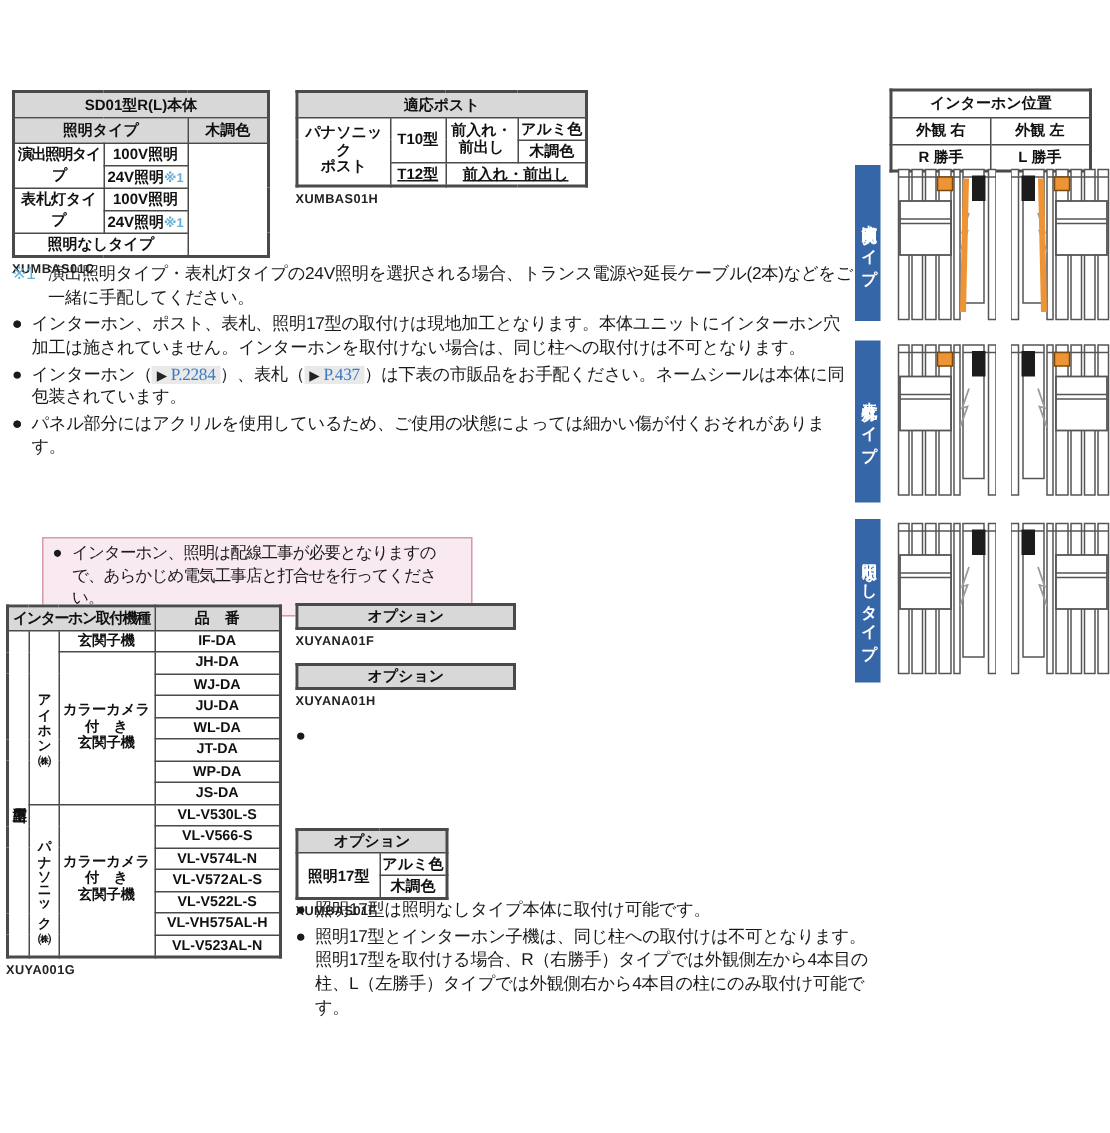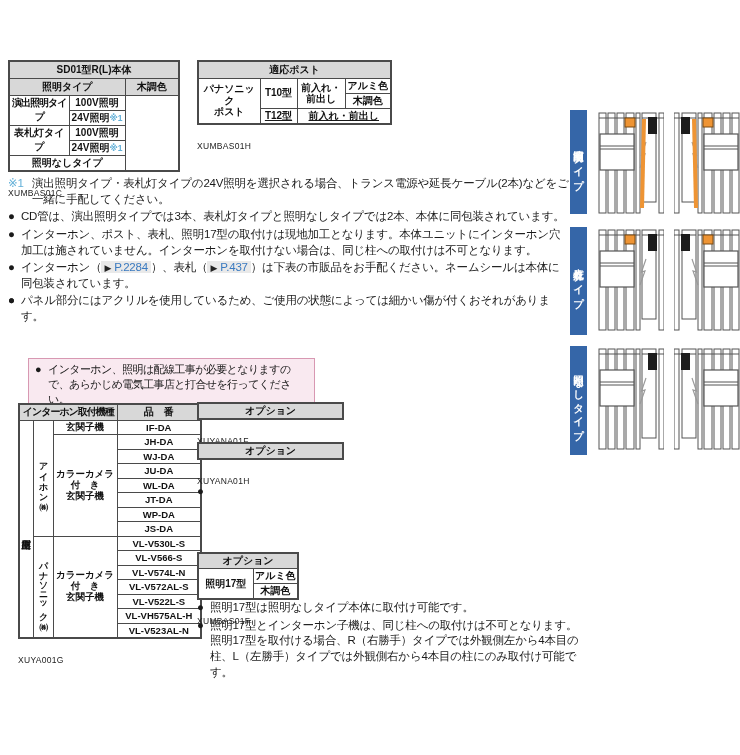--- a/index.html
+++ b/index.html
@@ -6,21 +6,21 @@
   html,body { background:#fff; }
   body { font-family:"Liberation Sans","DejaVu Sans",sans-serif; color:#1a1a1a; }
   #page { position:relative; width:740px; height:755px; background:#fff; overflow:hidden; }
   .abs { position:absolute; }
 
   table.ctbl { border-collapse:collapse; table-layout:fixed; border:2px solid #4a4a4a; background:#fff; }
   .ctbl th, .ctbl td { border:1px solid #4a4a4a; font-size:10px; font-weight:bold; text-align:center;
                        vertical-align:middle; padding:0 1px; color:#111; overflow:hidden; }
   .ctbl th { background:#d8d8d8; }
   .whead th { background:#fff; }
-  .code { font-size:8.5px; color:#222; margin-top:16px; letter-spacing:.3px; font-weight:normal; }
+  .code { font-size:8.5px; color:#222; margin-top:2px; letter-spacing:.3px; font-weight:bold; }
   .pre { white-space:pre-line; line-height:1.15; }
   .vert { writing-mode:vertical-rl; text-orientation:upright; display:inline-block; line-height:1.05; }
 
   .sd01 tr { height:13px; }
   .sd01 tr:nth-child(1), .sd01 tr:nth-child(2) { height:17px; }
   .sd01 tr:nth-child(7) { height:16px; }
   .mark { color:#62b0d8; font-size:8.5px; }
 
   .ptbl tr:nth-child(1) { height:17px; }
   .ptbl tr { height:13px; }
@@ -38,21 +38,21 @@
   .otbl3 tr.b { height:13px; }
 
   .notes { width:562px; }
   .note { position:relative; padding-left:13px; font-size:11.5px; line-height:1.36; color:#1a1a1a;
           margin-bottom:2px; letter-spacing:-0.2px; }
   .note > .marker { position:absolute; left:0; top:0; }
   .note.ref { padding-left:24px; }
   .note.ref > .marker { color:#62b0d8; }
   .nbody { white-space:pre-line; }
 
-  .plink { background:#e9e9e9; padding:0 3px; white-space:nowrap; }
+  .plink { background:#e9e9e9; padding:0 3px; white-space:nowrap;font-family:Liberation Serif, serif; }
   .plink .arrow { color:#222; font-size:9px; }
   .plink .ptxt { color:#3a7ac0; }
 
   .warn { background:#f9e9f0; border:1px solid #d898b2; padding:3px 6px; width:287px; }
   .warn .note { margin:0; font-size:11px; letter-spacing:-0.6px; }
 
   .banner { position:absolute; left:570px; width:17px; background:#3566a8; color:#fff;
             display:flex; align-items:center; justify-content:center; }
   .banner .vert { font-size:10.5px; font-weight:bold; color:#fff; letter-spacing:1px; }
 </style>
@@ -124,29 +124,49 @@
           </tr>
       <tr>
         <td>T12型</td>
         <td colspan="2">前入れ・前出し</td>
       </tr>
     </tbody>
       </table>
     <div class="code">XUMBAS01H</div>
   </div>
 
+  <div class="abs" style="left:593px;top:59px;">
+    <table class="ctbl postbl whead" style="width:133px">
+      <colgroup>
+          <col style="width:66px">
+          <col style="width:67px">
+        </colgroup>
+      <tbody>
+          <tr>
+            <th colspan="2">インターホン位置</th>
+          </tr>
+      <tr>
+        <td>外観 右</td>
+        <td>外観 左</td>
+      </tr>
+      <tr>
+        <td>R 勝手</td>
+        <td>L 勝手</td>
+      </tr>
+    </tbody>
+      </table>
+  </div>
 
   <div class="abs notes" style="left:8px;top:176px;">
     <div class="note ref">
       <span class="marker">※1</span>
       <span class="nbody">演出照明タイプ・表札灯タイプの24V照明を選択される場合、トランス電源や延長ケーブル(2本)などをご一緒に手配してください。</span>
     </div>
     <div class="note">
       <span class="marker">●</span>
-      <span class="nbody">CD管は、演出照明タイプでは3本、表札灯タイプと照明なしタイプでは2本、本体に同包装されています。</span>
     </div>
     <div class="note">
       <span class="marker">●</span>
       <span class="nbody">インターホン、ポスト、表札、照明17型の取付けは現地加工となります。本体ユニットにインターホン穴加工は施されていません。インターホンを取付けない場合は、同じ柱への取付けは不可となります。</span>
     </div>
     <div class="note">
       <span class="marker">●</span>
       <span>インターホン（</span><span class="plink"><span class="arrow">▶</span> <span class="ptxt">P.2284</span></span><span>）、表札（</span><span class="plink"><span class="arrow">▶</span> <span class="ptxt">P.437</span></span><span>）は下表の市販品をお手配ください。ネームシールは本体に同包装されています。</span>
     </div>
     <div class="note">
@@ -158,21 +178,21 @@
     </div>
   </div>
 
   <div class="abs warn" style="left:28px;top:358px;">
     <div class="note">
       <span class="marker">●</span>
       <span class="nbody">インターホン、照明は配線工事が必要となりますので、あらかじめ電気工事店と打合せを行ってください。</span>
     </div>
   </div>
 
-  <div class="abs" style="left:18px;top:403px;">
+  <div class="abs" style="left:4px;top:403px;">
     <table class="ctbl itbl" style="width:182px">
       <colgroup>
           <col style="width:14px">
           <col style="width:20px">
           <col style="width:64px">
           <col style="width:84px">
         </colgroup>
       <tbody>
           <tr>
         <th colspan="3" style="letter-spacing:-1px">インターホン取付機種</th>

